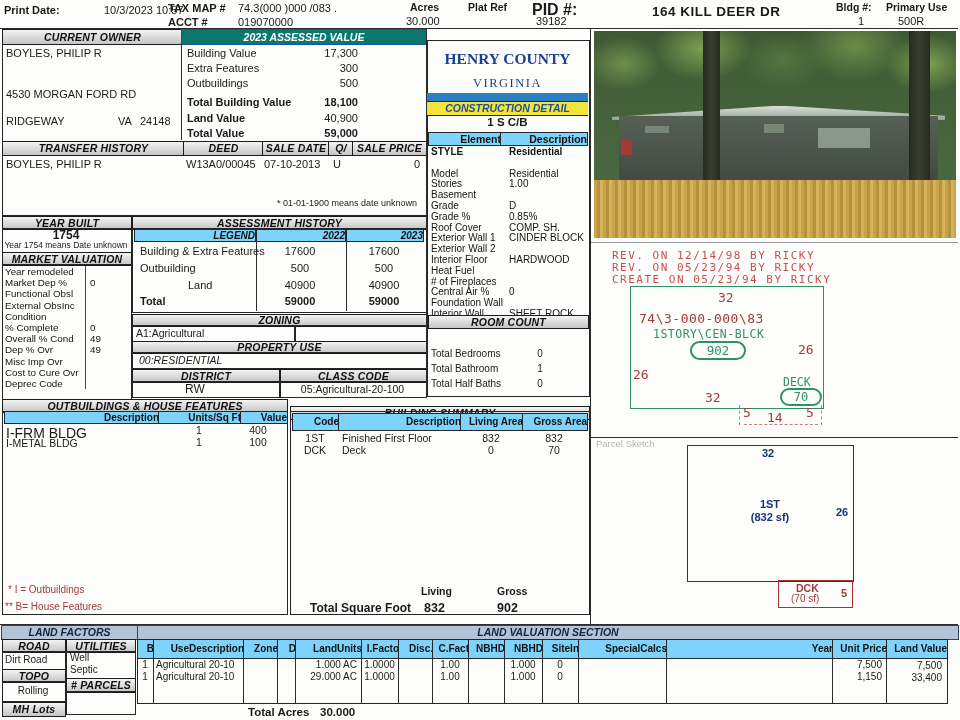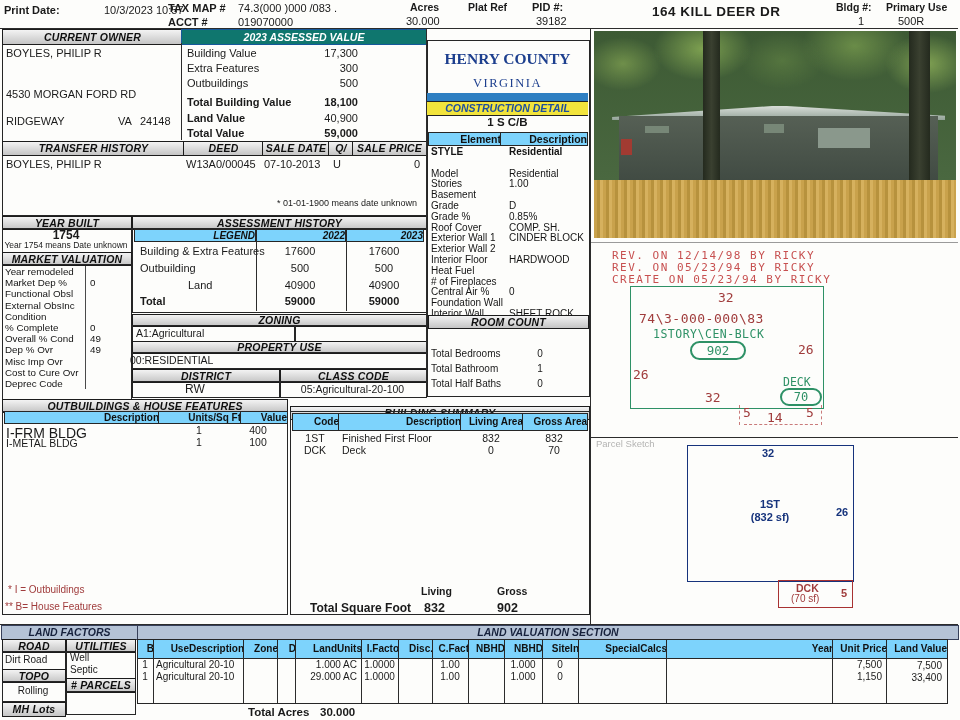--- a/index.html
+++ b/index.html
@@ -67,21 +67,21 @@
 
   <div class="t b" style="left:4px;top:4px;">Print Date:</div>
   <div class="t" style="left:104px;top:4px;">10/3/2023 10:57</div>
   <div class="t b" style="left:168px;top:2px;">TAX MAP #</div>
   <div class="t" style="left:238px;top:2px;">74.3(000 )000 /083 .</div>
   <div class="t b" style="left:168px;top:16px;">ACCT #</div>
   <div class="t" style="left:238px;top:16px;">019070000</div>
   <div class="t b" style="left:410px;top:1px;font-size:10.5px;">Acres</div>
   <div class="t" style="left:406px;top:15px;">30.000</div>
   <div class="t b" style="left:468px;top:1px;font-size:10.5px;">Plat Ref</div>
-  <div class="t b" style="left:532px;top:1px;font-size:11px;">PID #:</div>
+  <div class="t b" style="left:532px;top:1px;font-size:16px;">PID #:</div>
   <div class="t" style="left:536px;top:15px;">39182</div>
   <div class="t b" style="left:652px;top:4px;font-size:13.5px;letter-spacing:.5px;">164 KILL DEER DR</div>
   <div class="t b" style="left:836px;top:1px;font-size:10.5px;">Bldg #:</div>
   <div class="t" style="left:858px;top:15px;">1</div>
   <div class="t b" style="left:886px;top:1px;font-size:10.5px;">Primary Use</div>
   <div class="t" style="left:898px;top:15px;">500R</div>
   <div class="hl" style="left:0;top:28px;width:958px;"></div>
 
   <div class="box" style="left:2px;top:29px;width:423px;height:111px;"></div>
   <div class="gbar" style="left:2px;top:29px;width:179px;height:14px;line-height:14px;">CURRENT OWNER</div>
@@ -190,21 +190,21 @@
   <div class="t b c" style="left:346px;top:295px;width:76px;">59000</div>
   <div class="vl" style="left:256px;top:240px;height:71px;"></div>
   <div class="vl" style="left:346px;top:240px;height:71px;"></div>
 
   <div class="gbar" style="left:132px;top:314px;width:293px;height:11px;line-height:11px;">ZONING</div>
   <div class="box" style="left:132px;top:325px;width:162px;height:15px;"></div>
   <div class="box" style="left:294px;top:325px;width:131px;height:15px;"></div>
   <div class="t" style="left:136px;top:327px;font-size:10.5px;">A1:Agricultural</div>
   <div class="gbar" style="left:132px;top:341px;width:293px;height:11px;line-height:11px;">PROPERTY USE</div>
   <div class="box" style="left:132px;top:352px;width:293px;height:15px;"></div>
-  <div class="t" style="left:130px;top:354px;font-size:10.5px;">00:RESIDENTIAL</div>
+  <div class="t" style="left:139px;top:354px;font-size:10.5px;font-style:italic;">00:RESIDENTIAL</div>
   <div class="gbar" style="left:132px;top:369px;width:146px;height:12px;line-height:12px;">DISTRICT</div>
   <div class="gbar" style="left:280px;top:369px;width:145px;height:12px;line-height:12px;">CLASS CODE</div>
   <div class="box" style="left:132px;top:381px;width:146px;height:15px;"></div>
   <div class="box" style="left:280px;top:381px;width:145px;height:15px;"></div>
   <div class="t c" style="left:132px;top:383px;width:126px;font-size:12px;">RW</div>
   <div class="t c" style="left:280px;top:383px;width:145px;font-size:10.5px;">05:Agricultural-20-100</div>
 
   <div class="gbar" style="left:2px;top:399px;width:284px;height:12px;line-height:12px;">OUTBUILDINGS &amp; HOUSE FEATURES</div>
   <div class="box" style="left:2px;top:411px;width:284px;height:202px;"></div>
   <div class="cell" style="left:4px;top:411px;width:154px;height:11px;line-height:11px;">Description</div>

